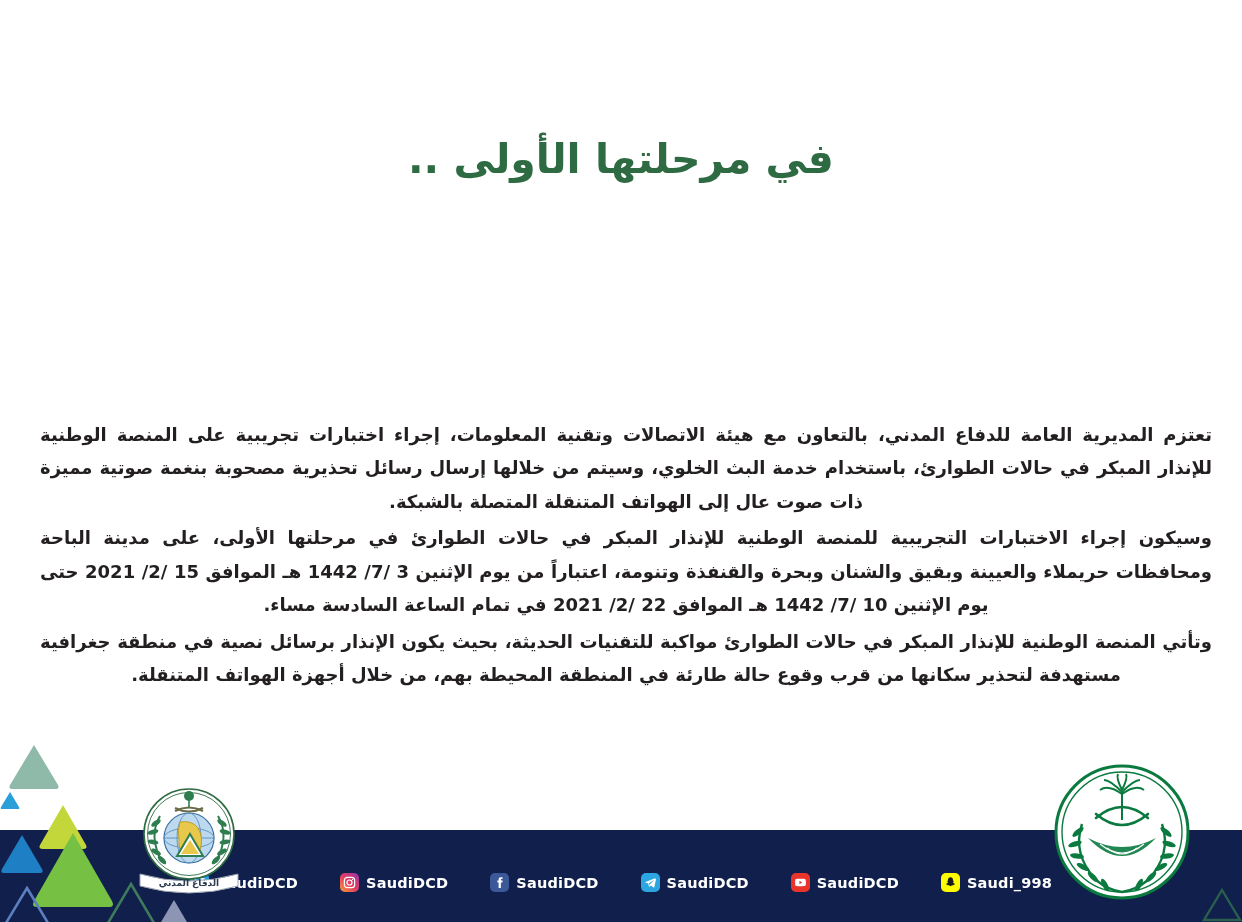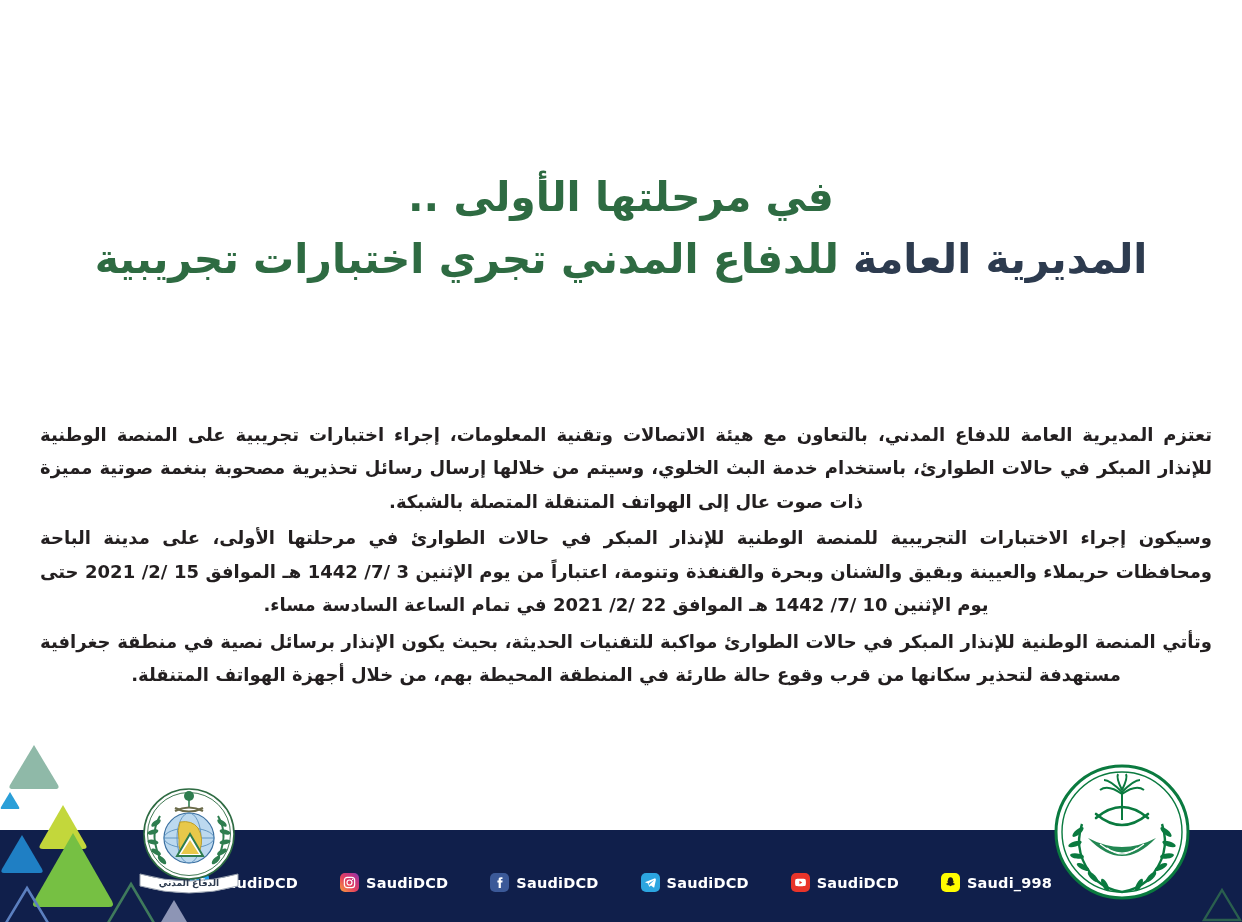--- a/index.html
+++ b/index.html
@@ -16,21 +16,20 @@
     overflow:hidden;
   }
 
   
   .headline {
     position:absolute;
     top:132px; left:0; right:0;
     text-align:center;
     direction:rtl;
     padding:0 30px;
-    margin-top:38px;
   }
   .hl-line {
     font-weight:bold;
     line-height:1.32;
     white-space:nowrap;
     letter-spacing:-0.2px;
   }
   .hl-1 { font-size:41px; color:#2e6b42; }
   .hl-2 { font-size:41px; margin-top:8px; }
   .hl-3 { font-size:41px; margin-top:8px; }
@@ -114,21 +113,20 @@
   .deco-left { left:0; bottom:0; width:200px; height:185px; }
   .deco-right{ right:0; bottom:0; width:60px; height:60px; }
 </style>
 </head>
 <body>
 
 <div class="poster">
 
   <div class="headline">
     <div class="hl-line hl-1">في مرحلتها الأولى ..</div>
-    <div class="hl-line hl-2"><span class="c-navy">المديرية العامة </span><span class="c-green">للدفاع المدني تجري اختبارات تجريبية</span></div>
   </div>
 
   <div class="body-copy">
     <p>تعتزم المديرية العامة للدفاع المدني، بالتعاون مع هيئة الاتصالات وتقنية المعلومات، إجراء اختبارات تجريبية على المنصة الوطنية للإنذار المبكر في حالات الطوارئ، باستخدام خدمة البث الخلوي، وسيتم من خلالها إرسال رسائل تحذيرية مصحوبة بنغمة صوتية مميزة ذات صوت عال إلى الهواتف المتنقلة المتصلة بالشبكة.</p>
     <p>وسيكون إجراء الاختبارات التجريبية للمنصة الوطنية للإنذار المبكر في حالات الطوارئ في مرحلتها الأولى، على مدينة الباحة ومحافظات حريملاء والعيينة وبقيق والشنان وبحرة والقنفذة وتنومة، اعتباراً من يوم الإثنين 3 /7/ 1442 هـ الموافق 15 /2/ 2021 حتى يوم الإثنين 10 /7/ 1442 هـ الموافق 22 /2/ 2021 في تمام الساعة السادسة مساء.</p>
     <p>وتأتي المنصة الوطنية للإنذار المبكر في حالات الطوارئ مواكبة للتقنيات الحديثة، بحيث يكون الإنذار برسائل نصية في منطقة جغرافية مستهدفة لتحذير سكانها من قرب وقوع حالة طارئة في المنطقة المحيطة بهم، من خلال أجهزة الهواتف المتنقلة.</p>
   </div>
 
   <div class="footer-bar"></div>
 

